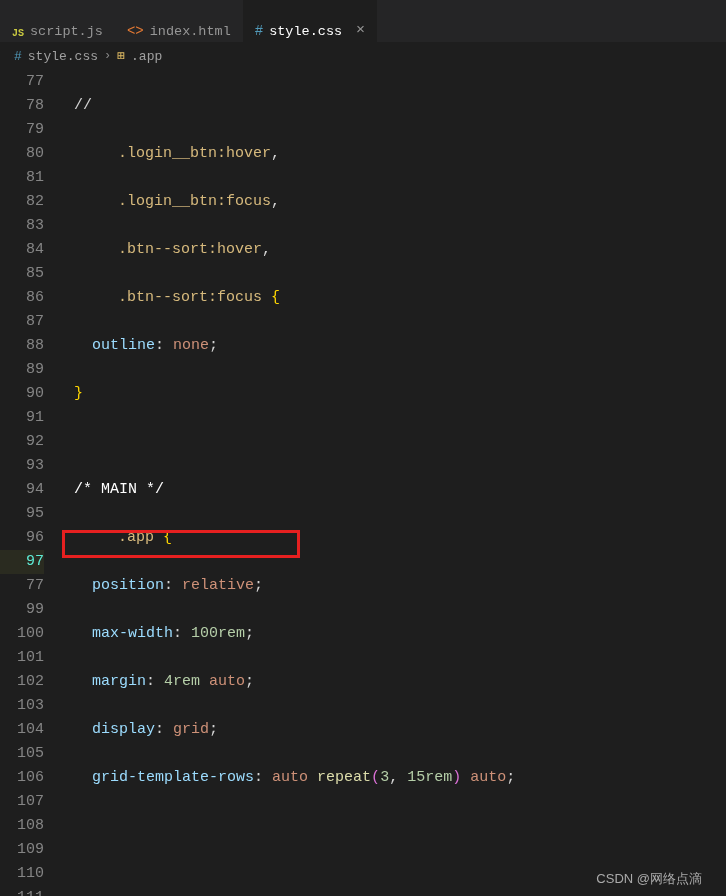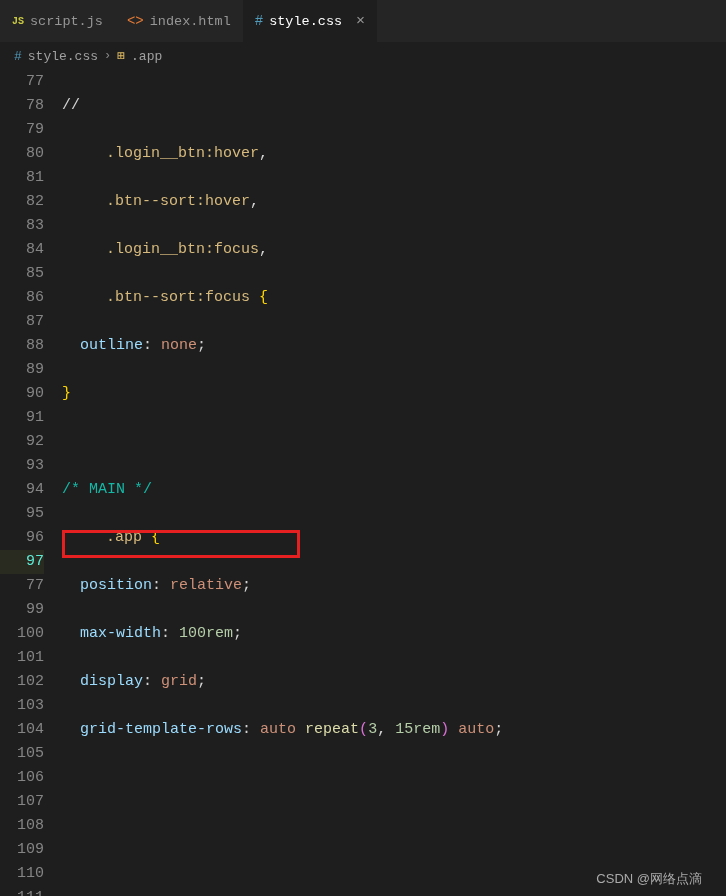--- a/index.html
+++ b/index.html
@@ -12,21 +12,21 @@
   overflow: hidden;
   position: relative;
 }
 .tabs {
   display: flex;
   background: #252526;
   height: 42px;
 }
 .tab {
   display: flex;
-  align-items: center;
+  align-items: flex-end;
   padding: 3px 12px;
   gap: 6px;
   color: #969696;
   font-size: 13.5px;
   height: 100%;
   cursor: pointer;
 }
 .tab.active {
   background: #1e1e1e;
   color: #ffffff;
@@ -63,33 +63,33 @@
   line-height: 24px;
   user-select: none;
 }
 .code {
   flex: 1;
   font-size: 15px;
   line-height: 24px;
   white-space: pre;
   position: relative;
 }
-.line { height: 24px; }
+.line { height: 24px; padding-left: 12px; }
 .line.current { background: #2a2b20; }
 .gutter .line.current { color: #5eead4; }
 .d { color: #d4d4d4; }
 .sel-yellow { color: #d7ba7d; margin-left: 44px; }
 .prop { color: #9cdcfe; }
 .val { color: #ce9178; }
 .num { color: #b5cea8; }
 .func { color: #dcdcaa; }
 .punc { color: #d4d4d4; }
 .brace-y { color: #ffd700; }
 .brace-p { color: #da70d6; }
-.comment { color: #14b8a6; }
+.comment { color: #ffffff; }
 .swatch {
   display: inline-block;
   width: 12px;
   height: 12px;
   background: #777;
   border: 1px solid #555;
   vertical-align: middle;
   margin-right: 2px;
 }
 .highlight-box {
@@ -167,30 +167,31 @@
 <div class="line">106</div>
 <div class="line">107</div>
 <div class="line">108</div>
 <div class="line">109</div>
 <div class="line">110</div>
 <div class="line">111</div>
 </div>
 <div class="code">
 <div class="line d">//</div>
 <div class="line"><span class="sel-yellow">.login__btn:hover</span><span class="punc">,</span></div>
+<div class="line"><span class="sel-yellow">.login__btn:focus</span><span class="punc">,</span></div>
 <div class="line"><span class="sel-yellow">.btn--sort:hover</span><span class="punc">,</span></div>
-<div class="line"><span class="sel-yellow">.login__btn:focus</span><span class="punc">,</span></div>
 <div class="line"><span class="sel-yellow">.btn--sort:focus</span><span class="punc"> </span><span class="brace-y">{</span></div>
 <div class="line">  <span class="prop">outline</span><span class="punc">: </span><span class="val">none</span><span class="punc">;</span></div>
 <div class="line"><span class="brace-y">}</span></div>
 <div class="line"></div>
 <div class="line"><span class="comment">/* MAIN */</span></div>
 <div class="line"><span class="sel-yellow">.app</span><span class="punc"> </span><span class="brace-y">{</span></div>
 <div class="line">  <span class="prop">position</span><span class="punc">: </span><span class="val">relative</span><span class="punc">;</span></div>
 <div class="line">  <span class="prop">max-width</span><span class="punc">: </span><span class="num">100rem</span><span class="punc">;</span></div>
+<div class="line">  <span class="prop">margin</span><span class="punc">: </span><span class="num">4rem</span><span class="punc"> </span><span class="val">auto</span><span class="punc">;</span></div>
 <div class="line">  <span class="prop">display</span><span class="punc">: </span><span class="val">grid</span><span class="punc">;</span></div>
 <div class="line">  <span class="prop">grid-template-rows</span><span class="punc">: </span><span class="val">auto</span><span class="punc"> </span><span class="func">repeat</span><span class="brace-p">(</span><span class="num">3</span><span class="punc">, </span><span class="num">15rem</span><span class="brace-p">)</span><span class="punc"> </span><span class="val">auto</span><span class="punc">;</span></div>
 
 
 
 
 
 
 
 

